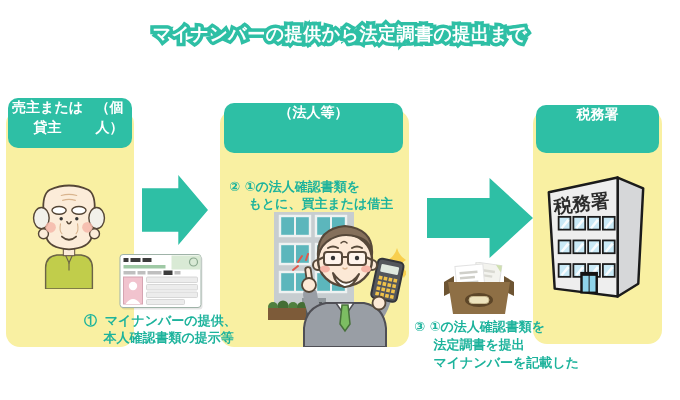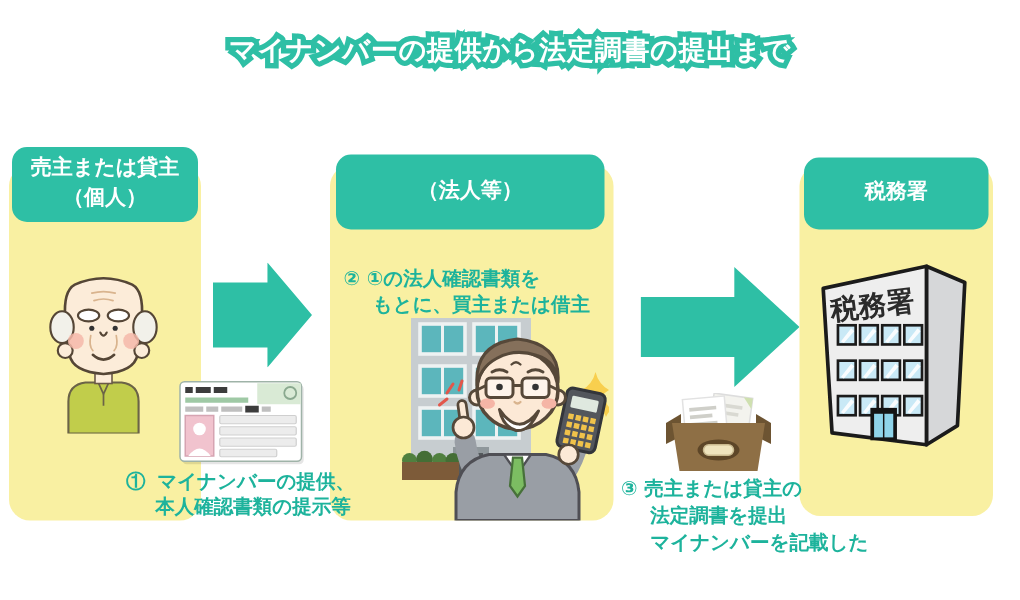--- a/index.html
+++ b/index.html
@@ -9,21 +9,21 @@
   .title{position:absolute;top:22px;left:0;width:680px;text-align:center;
          font-size:18px;font-weight:bold;letter-spacing:0.5px;line-height:1.3;}
   .title .t-stroke{position:absolute;left:0;top:0;width:100%;color:#2ebfa5;
          -webkit-text-stroke:7px #2ebfa5;
          text-shadow:3px 0 #2ebfa5,-3px 0 #2ebfa5,0 3px #2ebfa5,0 -3px #2ebfa5,
                      2px 2px #2ebfa5,-2px -2px #2ebfa5,2px -2px #2ebfa5,-2px 2px #2ebfa5;}
   .title .t-fill{position:relative;color:#ffffff;}
   
   .panel{position:absolute;background:#f9f0a2;border-radius:14px;z-index:1;}
   .hdr{position:absolute;background:#2ebfa5;border-radius:10px;color:#fff;font-weight:bold;
-       font-size:14px;text-align:center;display:flex;flex-direction:column;
+       font-size:14px;text-align:center;display:flex;flex-direction:row;
        justify-content:center;line-height:1.4;z-index:3;}
   #panel-seller{left:6px;top:110px;width:128px;height:237px;}
   #hdr-seller{left:8px;top:98px;width:124px;height:50px;}
   #panel-buyer{left:220px;top:110px;width:189px;height:237px;}
   #hdr-buyer{left:224px;top:103px;width:179px;height:50px;}
   #panel-tax{left:533px;top:110px;width:129px;height:234px;}
   #hdr-tax{left:536px;top:105px;width:123px;height:48px;}
   
   .arrow{position:absolute;background:#2ebfa5;z-index:2;}
   #arrow1{left:142px;top:175px;width:66px;height:70px;
@@ -232,21 +232,21 @@
       <rect x="16" y="19" width="18" height="2.4" fill="#cfcfc9"></rect>
     </g>
     <polygon points="0,20 10,14 10,29 0,34" fill="#6d5432"></polygon>
     <polygon points="70,20 60,14 60,29 70,34" fill="#6d5432"></polygon>
     <polygon points="4,20 66,20 61,52 9,52" fill="#8e6f45"></polygon>
     <ellipse cx="35" cy="38" rx="14" ry="7" fill="#5d4628"></ellipse>
     <rect x="25" y="34.5" width="20" height="7" rx="3.5" fill="#eee3bd" stroke="#c9b98f" stroke-width="1"></rect>
   </svg>
 
   <div class="step" id="step3">
-    <div>③ 売主または貸主の</div>
+    <div>③ ①の法人確認書類を</div>
     <div class="cont">法定調書を提出</div>
     <div class="cont">マイナンバーを記載した</div>
   </div>
 
   <div class="panel" id="panel-tax"></div>
   <div class="hdr" id="hdr-tax">
     <span>税務署</span>
   </div>
 
   <svg class="illus" id="bldg-svg" width="118" height="133" viewBox="0 0 120 134">

